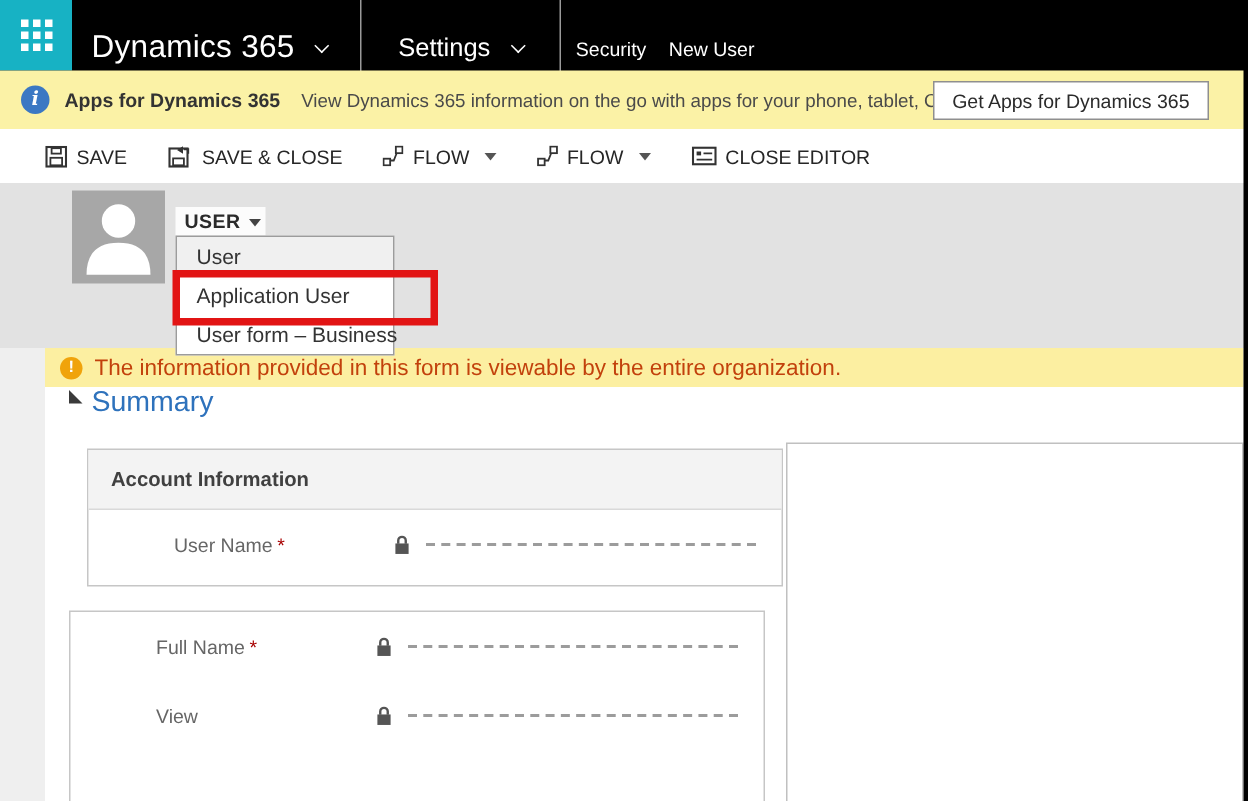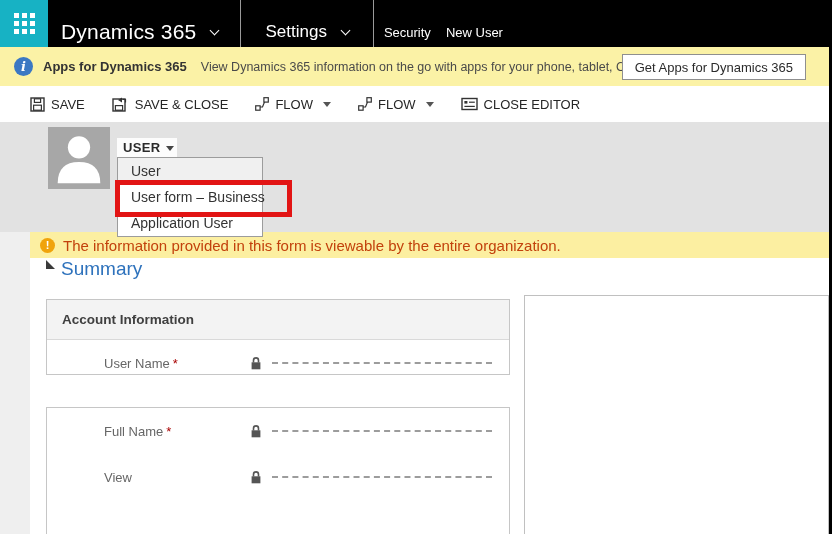--- a/index.html
+++ b/index.html
@@ -53,21 +53,21 @@
   .warn-circle { width:15px; height:15px; border-radius:50%; background:#F0A30B; color:#fff; font-size:11px; font-weight:bold; display:flex; align-items:center; justify-content:center; flex:0 0 auto; }
   .info-text { font-size:15px; color:#c2410c; margin-left:8px; white-space:nowrap; }
 
   
   .summary-row { position:absolute; left:46px; top:258px; height:30px; display:flex; align-items:flex-start; cursor:pointer; }
   .tri { width:0; height:0; border-bottom:9px solid #3a3a3a; border-right:9px solid transparent; margin-right:6px; margin-top:2px; }
   .summary-title { font-size:19px; color:#2E72BC; font-weight:400; }
 
   
   .fbox { position:absolute; background:#fff; border:1px solid #C6C6C6; }
-  .fbox-account { left:46px; top:299px; width:464px; height:76px; }
+  .fbox-account { left:58px; top:299px; width:464px; height:92px; }
   .fbox-user { left:46px; top:407px; width:464px; height:160px; }
   .fbox-head { background:#F3F3F3; border-bottom:1px solid #D9D9D9; font-size:13.5px; font-weight:bold; color:#404040; display:flex; align-items:center; padding-left:15px; }
   .fbox-account .fbox-head { height:40px; }
   .fbox-user .fbox-head { height:36px; }
   .field-row { height:46px; display:flex; align-items:center; padding:0 15px; }
   .field-label { width:146px; font-size:13px; color:#666; flex:0 0 auto;margin-left:42px; }
   .req { color:#A80000; margin-left:3px; }
   .lockwrap { flex:0 0 auto; display:flex; align-items:center; }
   .dash { flex:1 1 auto; border-top:2px dashed #9C9C9C; height:0; margin-left:10px; margin-right:2px; }
 
@@ -174,22 +174,22 @@
     </svg>
   </div>
 
   <div class="user-btn">
     <span class="lbl">USER</span>
     <span class="caret-user"></span>
   </div>
 
   <div class="dropdown">
     <div class="dd-item selected">User</div>
+    <div class="dd-item">Application User</div>
     <div class="dd-item">User form – Business</div>
-    <div class="dd-item">Application User</div>
   </div>
   <div class="redbox"></div>
 
   <div class="infobar">
     <div class="warn-circle">!</div>
     <span class="info-text">The information provided in this form is viewable by the entire organization.</span>
   </div>
 
   <div class="summary-row">
     <span class="tri"></span>

